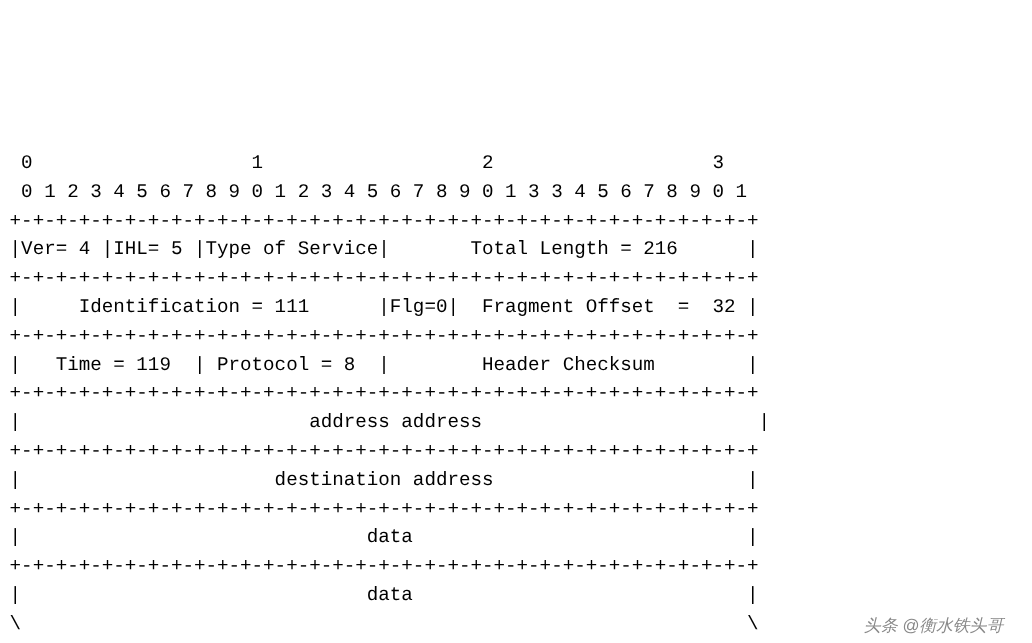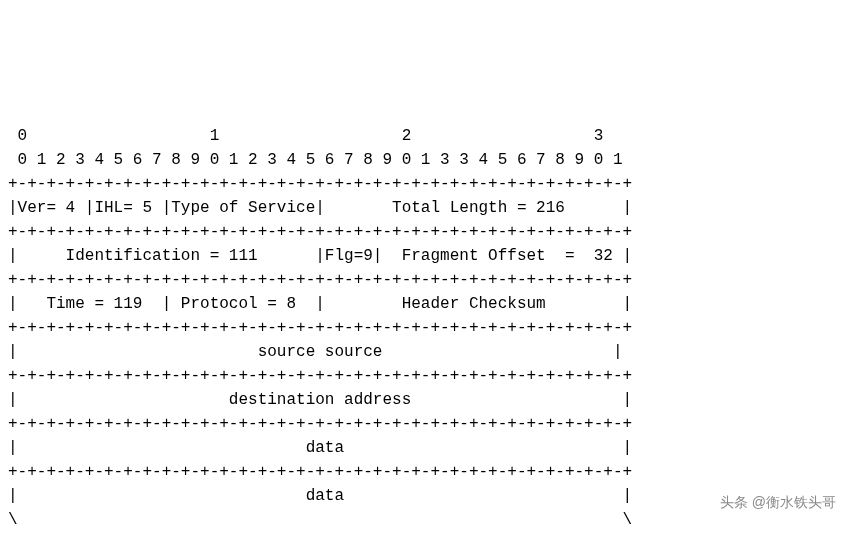--- a/index.html
+++ b/index.html
@@ -11,43 +11,44 @@
     color: #000;
     white-space: pre;
     line-height: 1.5;
   }
   .diagram {
     padding: 4px 8px;
   }
   .watermark {
     position: absolute;
     right: 24px;
-    bottom: 23px;
+    bottom: 4px;
     font-family: sans-serif;
     font-size: 14px;
     color: #888;
     white-space: nowrap;
+    font-style: italic;
   }
 </style>
 </head>
 <body>
 
 
 
 <div class="diagram">
 <span> 0                   1                   2                   3</span>
 <span> 0 1 2 3 4 5 6 7 8 9 0 1 2 3 4 5 6 7 8 9 0 1 3 3 4 5 6 7 8 9 0 1</span>
 <span>+-+-+-+-+-+-+-+-+-+-+-+-+-+-+-+-+-+-+-+-+-+-+-+-+-+-+-+-+-+-+-+-+</span>
 <span>|Ver= 4 |IHL= 5 |Type of Service|       Total Length = 216      |</span>
 <span>+-+-+-+-+-+-+-+-+-+-+-+-+-+-+-+-+-+-+-+-+-+-+-+-+-+-+-+-+-+-+-+-+</span>
-<span>|     Identification = 111      |Flg=9|  Fragment Offset  =  32 |</span>
+<span>|     Identification = 111      |Flg=0|  Fragment Offset  =  32 |</span>
 <span>+-+-+-+-+-+-+-+-+-+-+-+-+-+-+-+-+-+-+-+-+-+-+-+-+-+-+-+-+-+-+-+-+</span>
 <span>|   Time = 119  | Protocol = 8  |        Header Checksum        |</span>
 <span>+-+-+-+-+-+-+-+-+-+-+-+-+-+-+-+-+-+-+-+-+-+-+-+-+-+-+-+-+-+-+-+-+</span>
-<span>|                         source source                        |</span>
+<span>|                         address address                        |</span>
 <span>+-+-+-+-+-+-+-+-+-+-+-+-+-+-+-+-+-+-+-+-+-+-+-+-+-+-+-+-+-+-+-+-+</span>
 <span>|                      destination address                      |</span>
 <span>+-+-+-+-+-+-+-+-+-+-+-+-+-+-+-+-+-+-+-+-+-+-+-+-+-+-+-+-+-+-+-+-+</span>
 <span>|                              data                             |</span>
 <span>+-+-+-+-+-+-+-+-+-+-+-+-+-+-+-+-+-+-+-+-+-+-+-+-+-+-+-+-+-+-+-+-+</span>
 <span>|                              data                             |</span>
 <span>\                                                               \</span>
 <span>\                                                               \</span>
 
 

